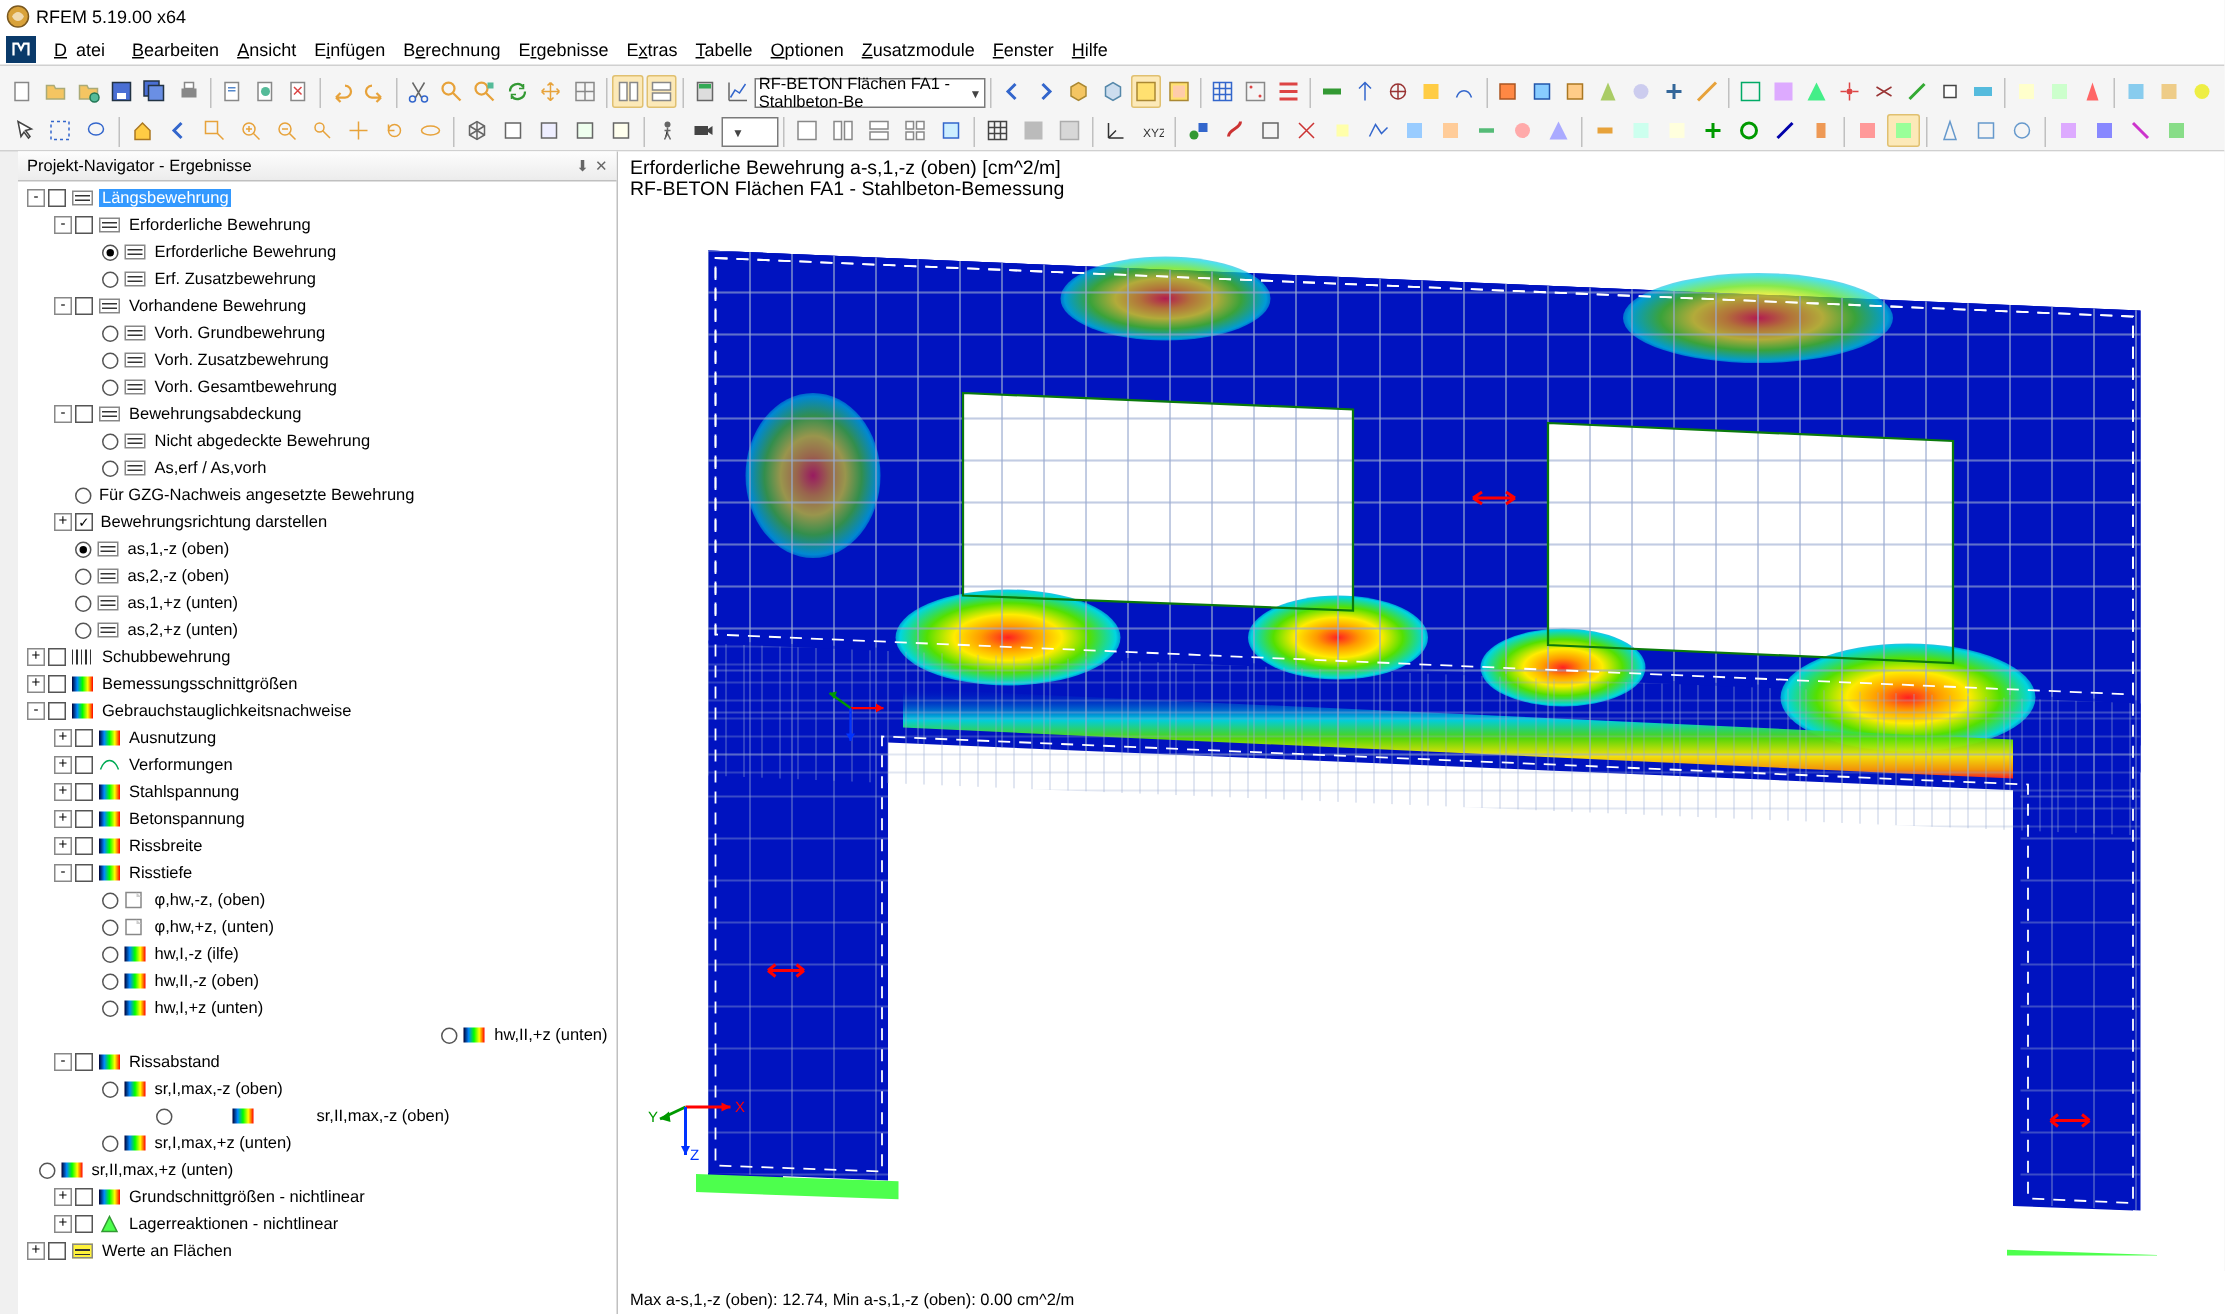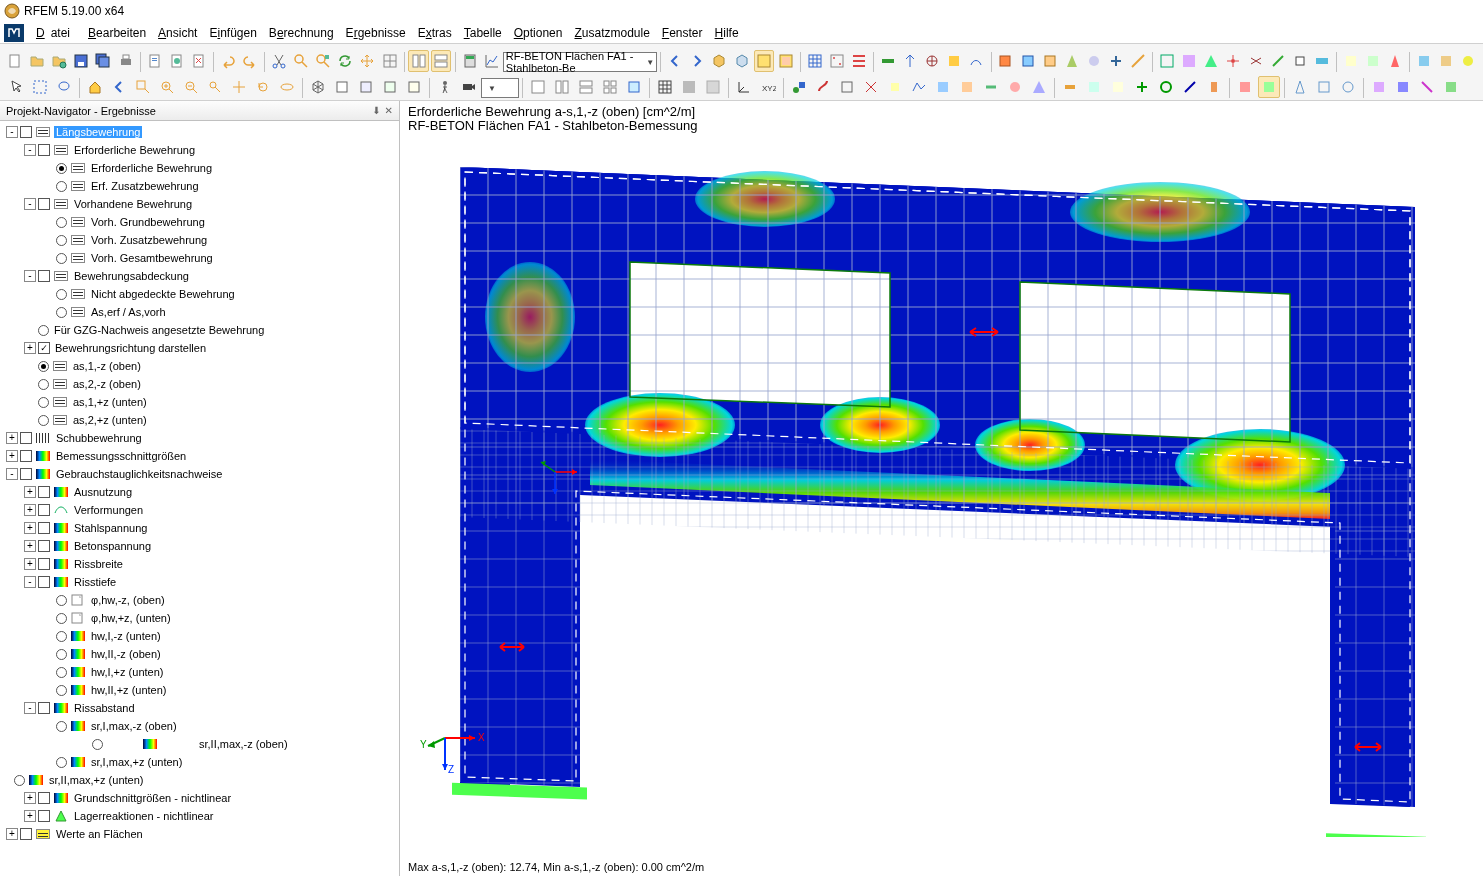--- a/index.html
+++ b/index.html
@@ -11,21 +11,21 @@
   .menubar .mlogo svg { width:14px; height:14px;}
   .menubar span { padding: 2px 6px; cursor: default; }
   .menubar u { text-decoration: underline; }
   .toolbars { background: #f5f5f5; border-bottom: 1px solid #d0d0d0; padding: 2px 0; }
   .tb-row { display: flex; align-items: flex-end; height: 26px; padding: 0 4px; }
   .tb-btn { width: 22px; height: 22px; margin: 0 1px; display: inline-flex; align-items: center; justify-content: center; border: 1px solid transparent; border-radius: 2px; cursor: default; }
   .tb-btn svg { width: 16px; height: 16px; }
   .tb-sep { width: 1px; height: 20px; background: #c0c0c0; margin: 0 3px; }
   .tb-combo { height: 20px; border: 1px solid #7a7a7a; background: #fff; font-size: 11px; padding: 0 2px; display: inline-flex; align-items: center; }
   .tb-combo .arrow { margin-left: 4px; font-size: 8px; color: #444; }
-  .main { flex: 1; display: flex; min-height: 0; }
+  .main { flex: 1; display: flex; min-height: 0; margin-left: 12px; }
   .nav { width: 400px; background: #fff; border-right: 1px solid #c0c0c0; display: flex; flex-direction: column; }
   .nav-header { height: 20px; background: linear-gradient(#fdfdfd,#ececec); border-bottom:1px solid #c0c0c0; display:flex; align-items:center; padding:0 6px; font-size:11px; justify-content:space-between;}
   .nav-header .btns { display:flex; gap:4px; font-size:10px; color:#666;}
   .tree { flex:1; overflow:auto; padding: 2px 0; }
   .tn { display:flex; align-items:center; height:18px; padding-right:4px; white-space:nowrap;}
   .tn .tw { display:inline-block; width:12px; height:12px; border:1px solid #888; text-align:center; line-height:9px; font-size:10px; margin-right:2px; color:#000; cursor:default; background:#fff;}
   .tn .sp { display:inline-block; width:14px;}
   .tn .chk { display:inline-block; width:12px; height:12px; border:1px solid #555; background:#fff; margin-right:3px; text-align:center; line-height:10px; font-size:9px;}
   .tn .ic { display:inline-flex; width:16px; height:14px; margin-right:3px; align-items:center; justify-content:center;}
   .tn .lbl { padding:0 2px;}
@@ -954,39 +954,39 @@
             </svg>
           </span>
           <span class="lbl">φ,hw,+z, (unten)</span>
         </div>
         <div class="tn" style="padding-left: 42px;">
           <span class="sp"></span>
           <span class="radio "></span>
           <span class="ic">
             <span class="ic-grad"></span>
           </span>
-          <span class="lbl">hw,I,-z (unten)</span>
+          <span class="lbl">hw,I,-z (ilfe)</span>
         </div>
         <div class="tn" style="padding-left: 42px;">
           <span class="sp"></span>
           <span class="radio "></span>
           <span class="ic">
             <span class="ic-grad"></span>
           </span>
           <span class="lbl">hw,II,-z (oben)</span>
         </div>
         <div class="tn" style="padding-left: 42px;">
           <span class="sp"></span>
           <span class="radio "></span>
           <span class="ic">
             <span class="ic-grad"></span>
           </span>
           <span class="lbl">hw,I,+z (unten)</span>
         </div>
-        <div class="tn" style="padding-left: 42px;">
+        <div class="tn" style="padding-left: 42px; justify-content: flex-end;">
           <span class="sp"></span>
           <span class="radio "></span>
           <span class="ic">
             <span class="ic-grad"></span>
           </span>
           <span class="lbl">hw,II,+z (unten)</span>
         </div>
         <div class="tn" style="padding-left: 24px;">
           <span class="tw">-</span>
           <span class="chk"></span>

